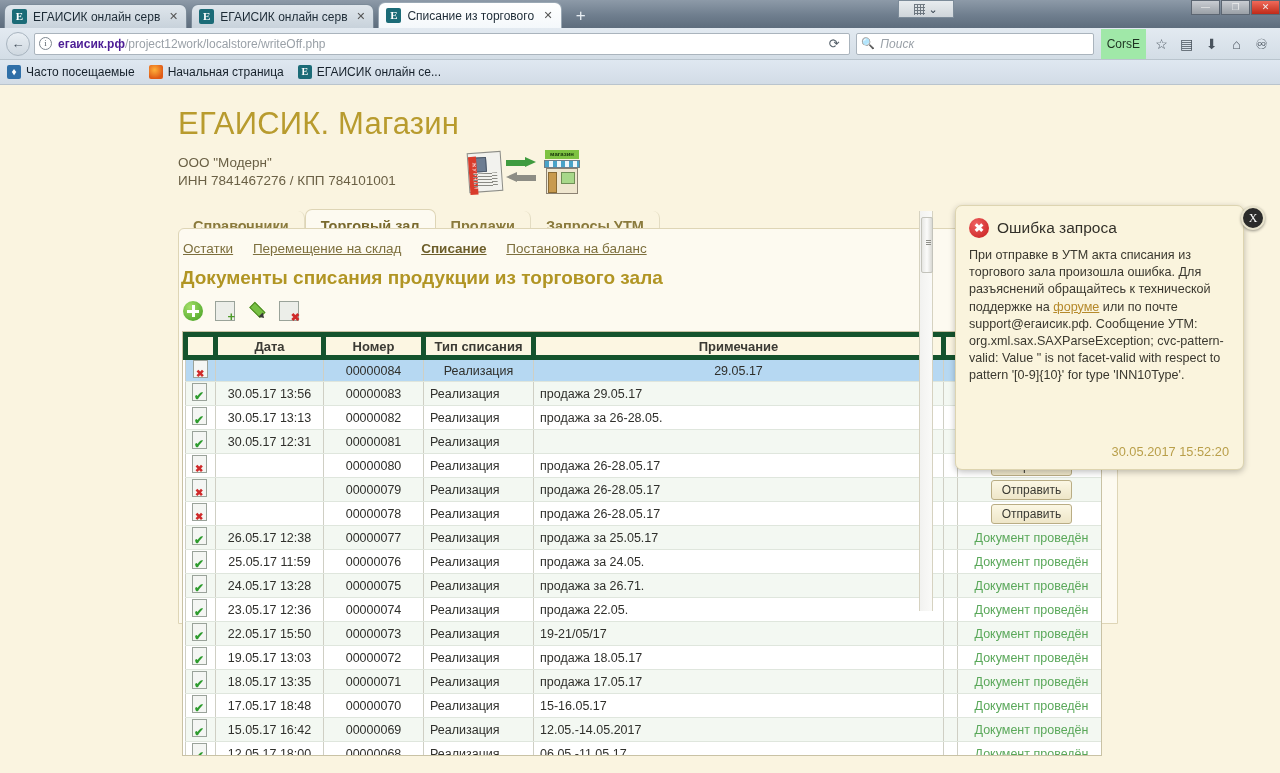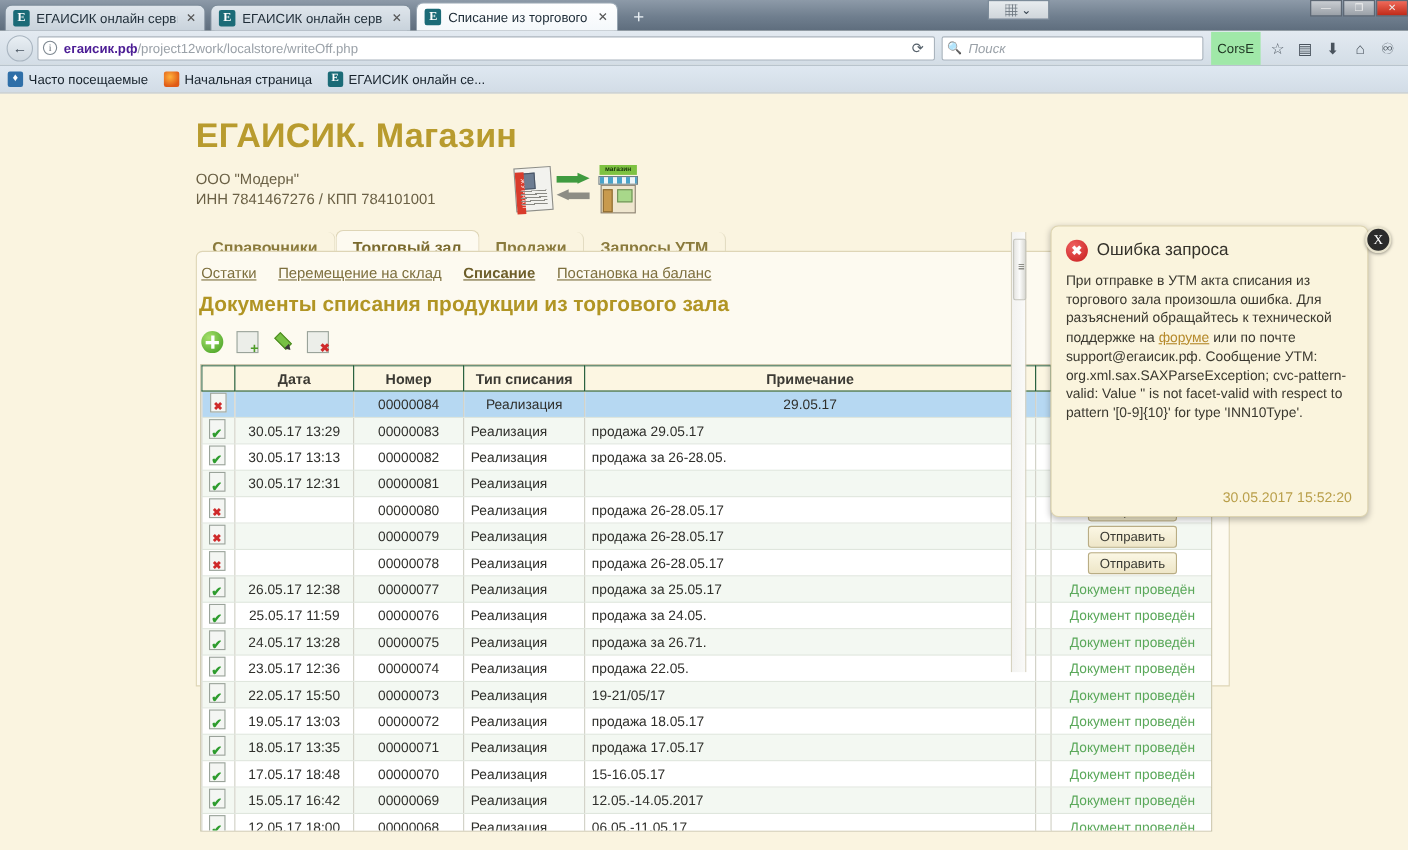--- a/index.html
+++ b/index.html
@@ -140,21 +140,21 @@
   .ic-egais{ background: #1b6b77; font-family:"Liberation Serif",serif; font-weight: bold;}
 
   
   .page {
     position: absolute; left: 0; top: 86px; width: 1280px; height: 687px;
     background: #faf4e0;
     overflow: hidden;
   }
   .brandtitle {
     position: absolute; left: 178px; top: 20px;
-    font-size: 31px; font-weight: bold; color: #b89b2e;
+    font-size: 31px; font-weight: normal; color: #b89b2e;
     letter-spacing: .2px;
   }
   .company {
     position: absolute; left: 178px; top: 68px;
     font-size: 13.5px; color: #6a6045; line-height: 18px;
   }
   
   .graphic { position: absolute; left: 460px; top: 64px; width: 120px; height: 48px; }
   .journal {
     position: absolute; left: 8px; top: 2px; width: 34px; height: 40px;
@@ -247,21 +247,21 @@
 
   
   .tablewrap {
     position: absolute; left: 3px; top: 102px; width: 920px; height: 425px;
     border: 1px solid #c9c2a5; overflow: hidden; background:#fff;
   }
   table.grid { border-collapse: collapse; width: 920px; table-layout: fixed; }
   table.grid th {
     background: #fcf6e2; color: #3b3a34;
     font-size: 13px; font-weight: bold;
-    border: 1px solid #14532d;
+    border: 5px solid #14532d;
     height: 23px; padding: 0 4px;
   }
   table.grid td {
     border: 1px solid #dfe6dd;
     border-left: 1px solid #cfcfc4; border-right: 1px solid #cfcfc4;
     font-size: 12.5px; color: #2f2f2b;
     height: 24px; padding: 0 6px;
     background: #fff;
     overflow: hidden; white-space: nowrap;
   }
@@ -469,21 +469,21 @@
               <td class="col-ic"><span class="docbad"></span></td>
               <td class="col-date"></td>
               <td class="col-num">00000084</td>
               <td class="col-type">Реализация</td>
               <td class="col-note">29.05.17</td>
               <td class="col-x"></td>
               <td class="col-st"></td>
             </tr>
             <tr class="alt">
               <td class="col-ic"><span class="docok"></span></td>
-              <td class="col-date">30.05.17 13:29</td>
+              <td class="col-date">30.05.17 13:56</td>
               <td class="col-num">00000083</td>
               <td class="col-type">Реализация</td>
               <td class="col-note">продажа 29.05.17</td>
               <td class="col-x"></td>
               <td class="col-st"><span class="status-done">Документ проведён</span></td>
             </tr>
             <tr>
               <td class="col-ic"><span class="docok"></span></td>
               <td class="col-date">30.05.17 13:13</td>
               <td class="col-num">00000082</td>

